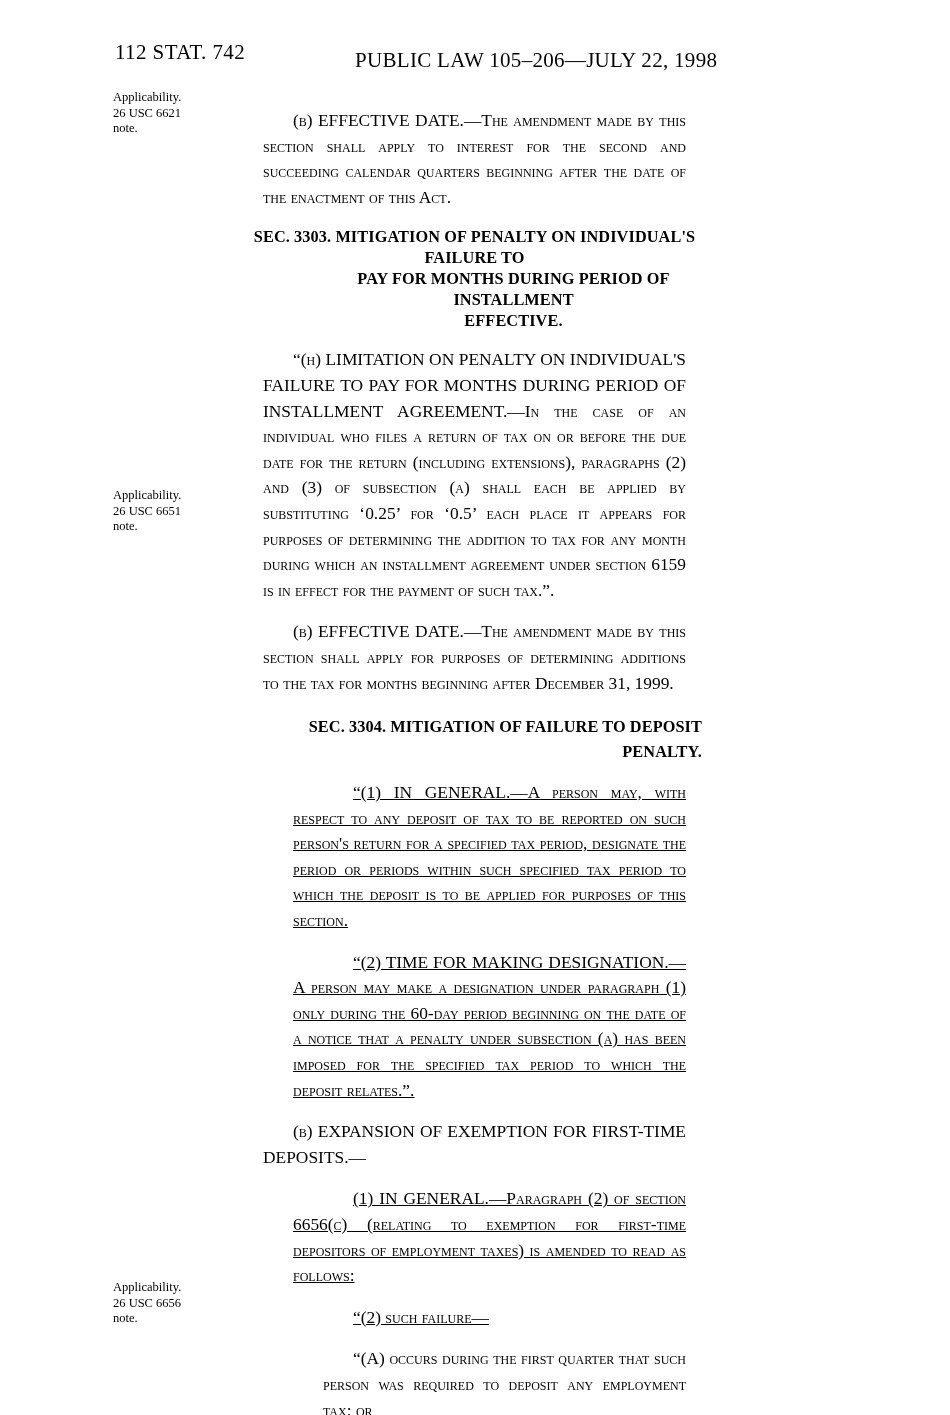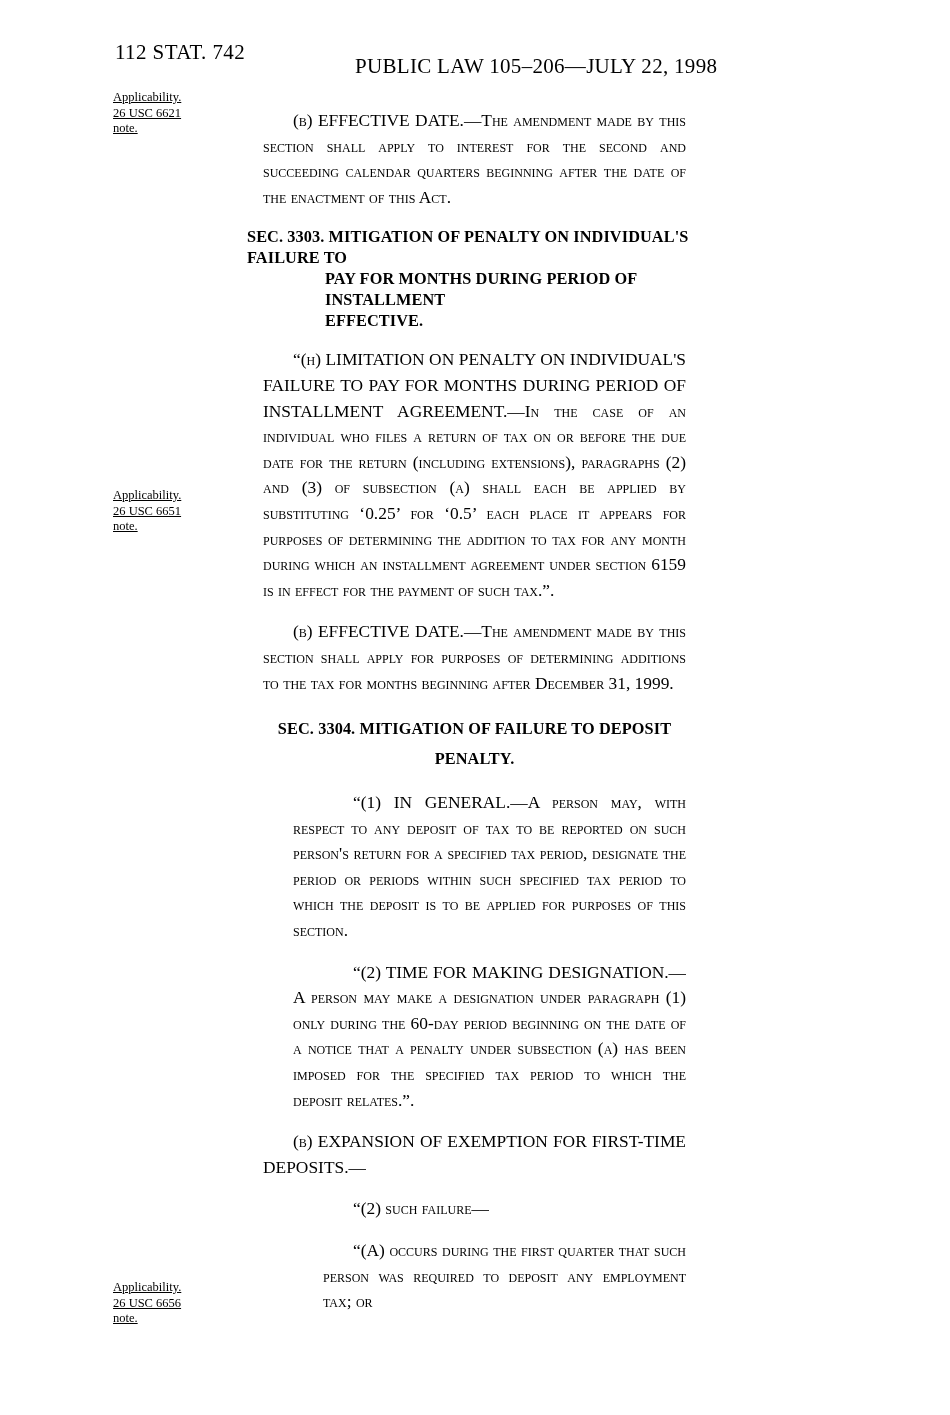--- a/index.html
+++ b/index.html
@@ -33,42 +33,41 @@
     position: absolute;
     left: 115px;
     top: 0;
     font-size: 21px;
     letter-spacing: 0.4px;
     white-space: nowrap;
   }
   .rh-center {
     position: absolute;
     left: 355px;
-    top: 14px;
+    top: 8px;
     font-size: 21px;
     letter-spacing: 0.3px;
     white-space: nowrap;
   }
   
   .sidenotes {
     position: absolute;
     left: 113px;
     top: 90px;
     width: 110px;
   }
   .sidenote {
     position: absolute;
     font-size: 12.5px;
     line-height: 15.5px;
     font-family: "Liberation Serif", serif;
     width: 110px;
   }
   .sidenote div {
     white-space: nowrap;
-    text-decoration: underline;
   }
   
   .col {
     position: absolute;
     left: 247px;
     top: 92px;
     width: 455px;
     font-size: 17.4px;
     line-height: 25.6px;
     text-align: justify;
@@ -80,39 +79,39 @@
   .indent {
     text-indent: 30px;
   }
   .sc {
     font-variant: small-caps;
   }
   .sec-head {
     font-weight: bold;
     font-size: 16.3px;
     line-height: 21px;
-    text-align: left;
+    text-align: center;
     margin-top: 16px;
     margin-bottom: 10px;
     letter-spacing: 0.1px;
   }
   .sec-head .cont {
     display: block;
     padding-left: 78px;
   }
   .sec-head-single {
     font-weight: bold;
     font-size: 16.3px;
-    line-height: 30px;
-    text-align: center;
+    line-height: 25px;
+    text-align: right;
     margin-top: 18px;
     margin-bottom: 11px;
     letter-spacing: 0.1px;
   }
-  .q2 { text-indent: 60px; padding-left: 30px; }
+  .q2 { text-indent: 60px; padding-left: 30px; text-decoration: underline; }
   .q3 { padding-left: 60px; text-indent: 30px; }
 </style>
 </head>
 <body>
 
 <div class="page">
 
   <div class="running-head">
     <div class="rh-left">112 STAT. 742</div>
     <div class="rh-center">PUBLIC LAW 105–206—JULY 22, 1998</div>
@@ -147,17 +146,18 @@
     </div>
 
     <p class="indent sc">“(h) LIMITATION ON PENALTY ON INDIVIDUAL'S FAILURE TO PAY FOR MONTHS DURING PERIOD OF INSTALLMENT AGREEMENT.—In the case of an individual who files a return of tax on or before the due date for the return (including extensions), paragraphs (2) and (3) of subsection (a) shall each be applied by substituting ‘0.25’ for ‘0.5’ each place it appears for purposes of determining the addition to tax for any month during which an installment agreement under section 6159 is in effect for the payment of such tax.”.</p>
     <p class="indent sc">(b) EFFECTIVE DATE.—The amendment made by this section shall apply for purposes of determining additions to the tax for months beginning after December 31, 1999.</p>
 
     <div class="sec-head-single">SEC. 3304. MITIGATION OF FAILURE TO DEPOSIT PENALTY.</div>
 
     <p class="q2 sc">“(1) IN GENERAL.—A person may, with respect to any deposit of tax to be reported on such person's return for a specified tax period, designate the period or periods within such specified tax period to which the deposit is to be applied for purposes of this section.</p>
     <p class="q2 sc">“(2) TIME FOR MAKING DESIGNATION.—A person may make a designation under paragraph (1) only during the 60-day period beginning on the date of a notice that a penalty under subsection (a) has been imposed for the specified tax period to which the deposit relates.”.</p>
     <p class="indent sc">(b) EXPANSION OF EXEMPTION FOR FIRST-TIME DEPOSITS.—</p>
+    <p class="q2 sc">(1) IN GENERAL.—Paragraph (2) of section 6656(c) (relating to exemption for first-time depositors of employment taxes) is amended to read as follows:</p>
     <p class="q2 sc">“(2) such failure—</p>
     <p class="q3 sc">“(A) occurs during the first quarter that such person was required to deposit any employment tax; or</p>
 
   </div>
 </div>
 
 </body></html>

